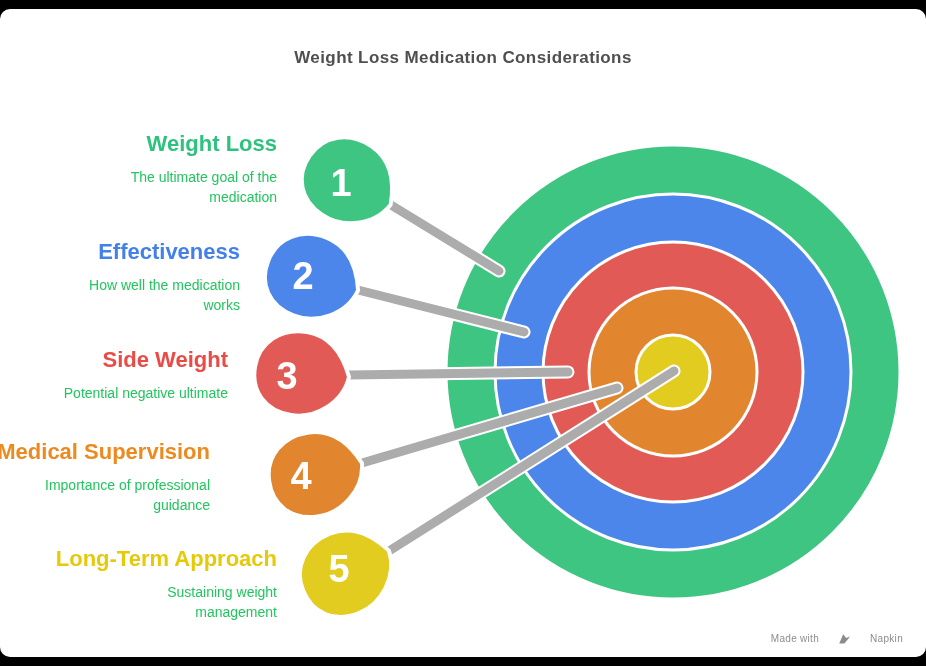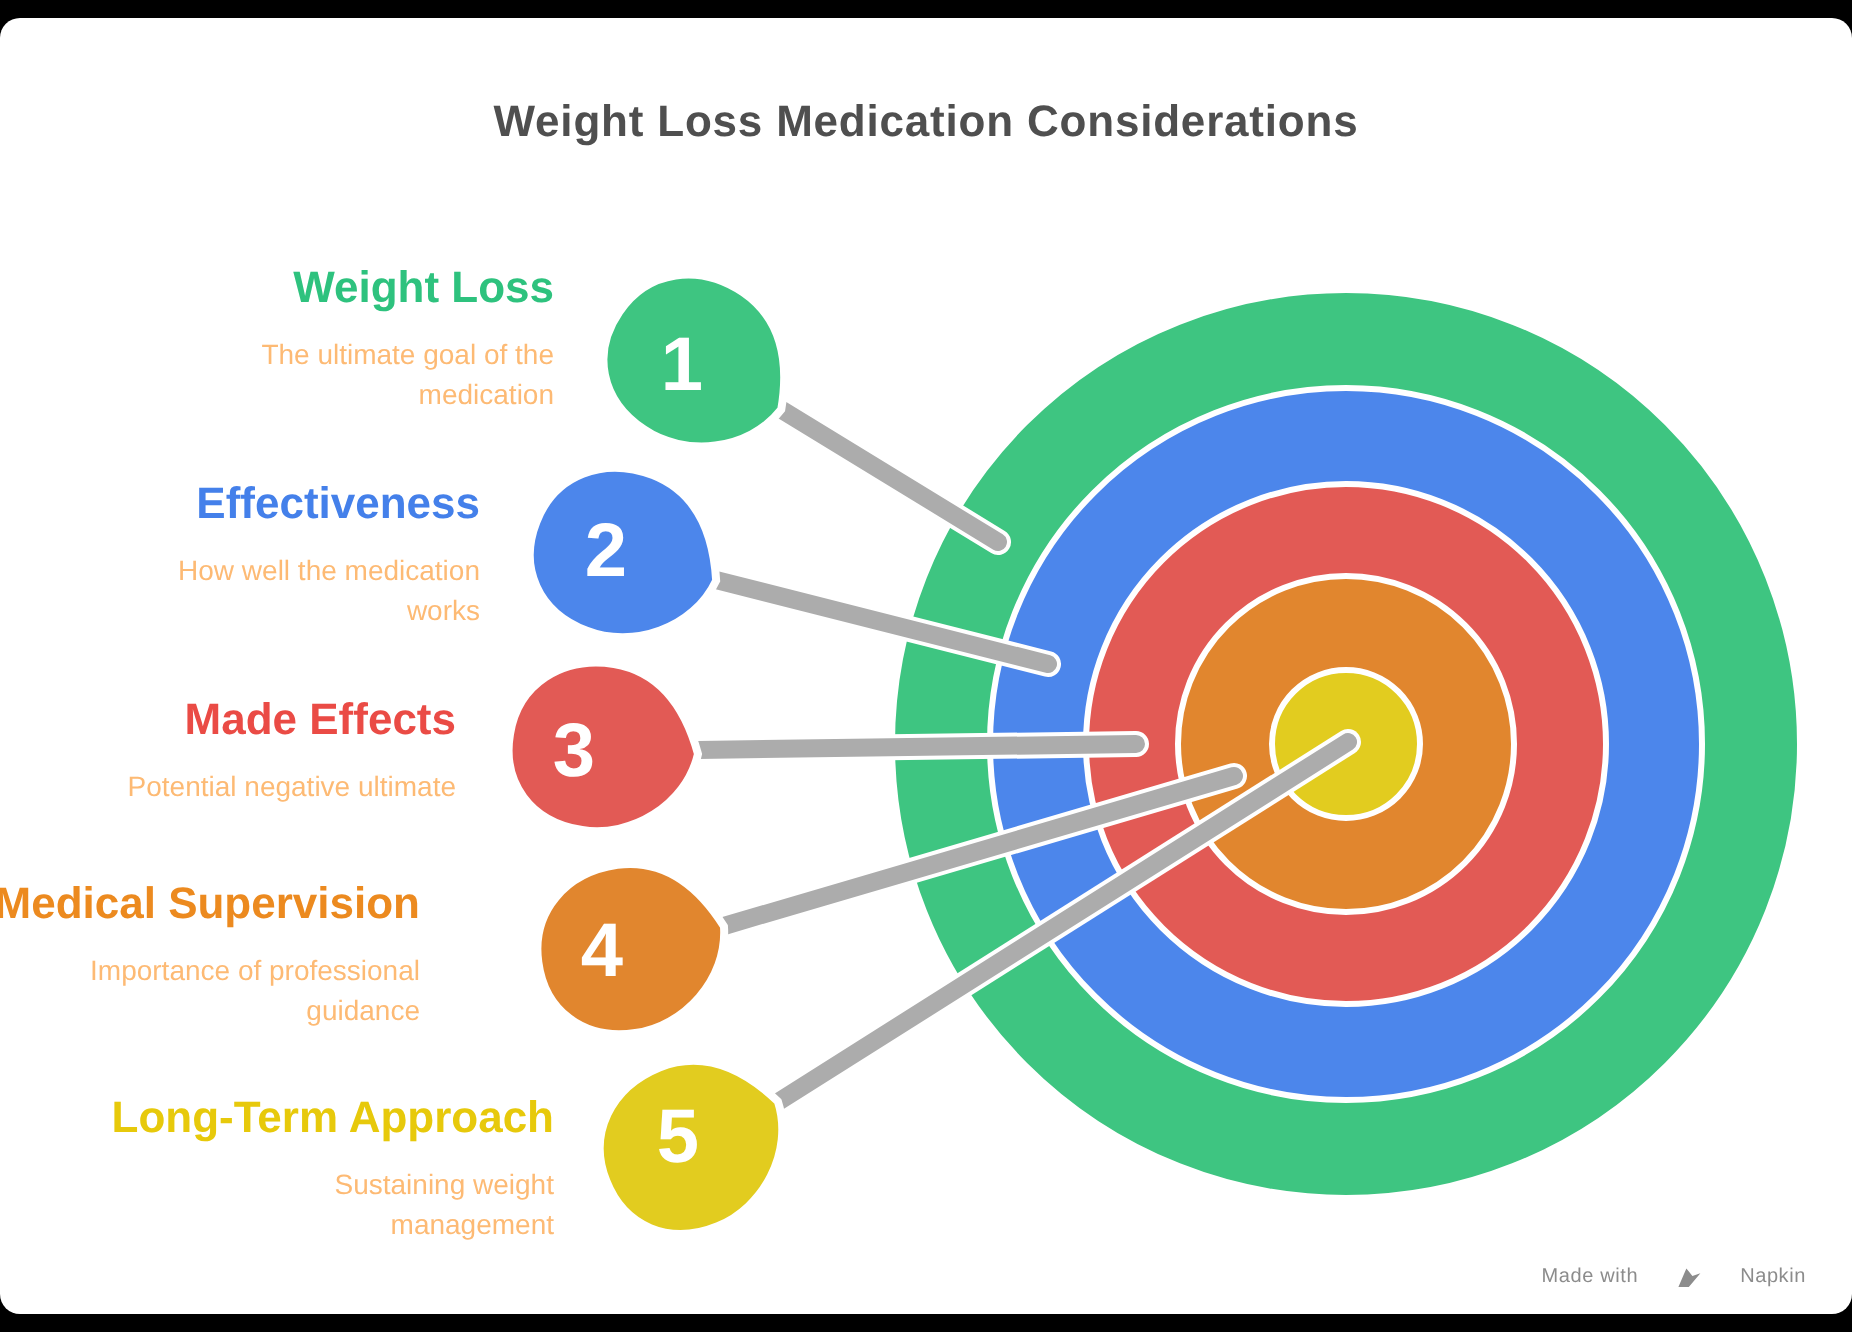--- a/index.html
+++ b/index.html
@@ -13,34 +13,34 @@
   .page{position:relative;width:926px;height:666px;}
   .frame{
     position:absolute;left:0;right:0;top:9px;bottom:9px;
     background:#fff;border-radius:10px;
   }
   .content{position:absolute;inset:0;}
   .diagram-svg{position:absolute;left:0;top:0;}
   .page-title{
     position:absolute;left:0;top:48px;width:926px;
     text-align:center;
-    font-size:22px;font-weight:700;color:#4F4F4F;
+    font-size:17px;font-weight:700;color:#4F4F4F;
     letter-spacing:0.4px;
   }
   .item{
     position:absolute;
     display:flex;flex-direction:column;align-items:flex-end;
   }
   .item .heading{
     font-size:22px;font-weight:700;line-height:20px;
     white-space:nowrap;
   }
   .item .desc{
     margin-top:13px;
-    font-size:14px;line-height:20px;color:#fdba74;
+    font-size:14px;line-height:20px;color:#22c55e;
     text-align:right;
   }
   .item1{right:649px;top:134px;}
   .item1 .desc{width:160px;}
   .item2{right:686px;top:242px;}
   .item2 .desc{width:165px;}
   .item3{right:698px;top:350px;}
   .item3 .desc{width:200px;}
   .item4{right:716px;top:442px;justify-content:center;}
   .item4 .desc{width:185px;}
@@ -114,21 +114,21 @@
       <div class="heading" style="color: rgb(46, 194, 126);">Weight Loss</div>
       <div class="desc">The ultimate goal of the medication</div>
     </div>
 
     <div class="item item2">
       <div class="heading" style="color: rgb(68, 128, 234);">Effectiveness</div>
       <div class="desc">How well the medication works</div>
     </div>
 
     <div class="item item3">
-      <div class="heading" style="color: rgb(234, 75, 69);">Made Effects</div>
+      <div class="heading" style="color: rgb(234, 75, 69);">Side Weight</div>
       <div class="desc">Potential negative ultimate</div>
     </div>
 
     <div class="item item4">
       <div class="heading" style="color: rgb(236, 138, 31);">Medical Supervision</div>
       <div class="desc">Importance of professional guidance</div>
     </div>
 
     <div class="item item5">
       <div class="heading" style="color: rgb(231, 201, 11);">Long-Term Approach</div>

